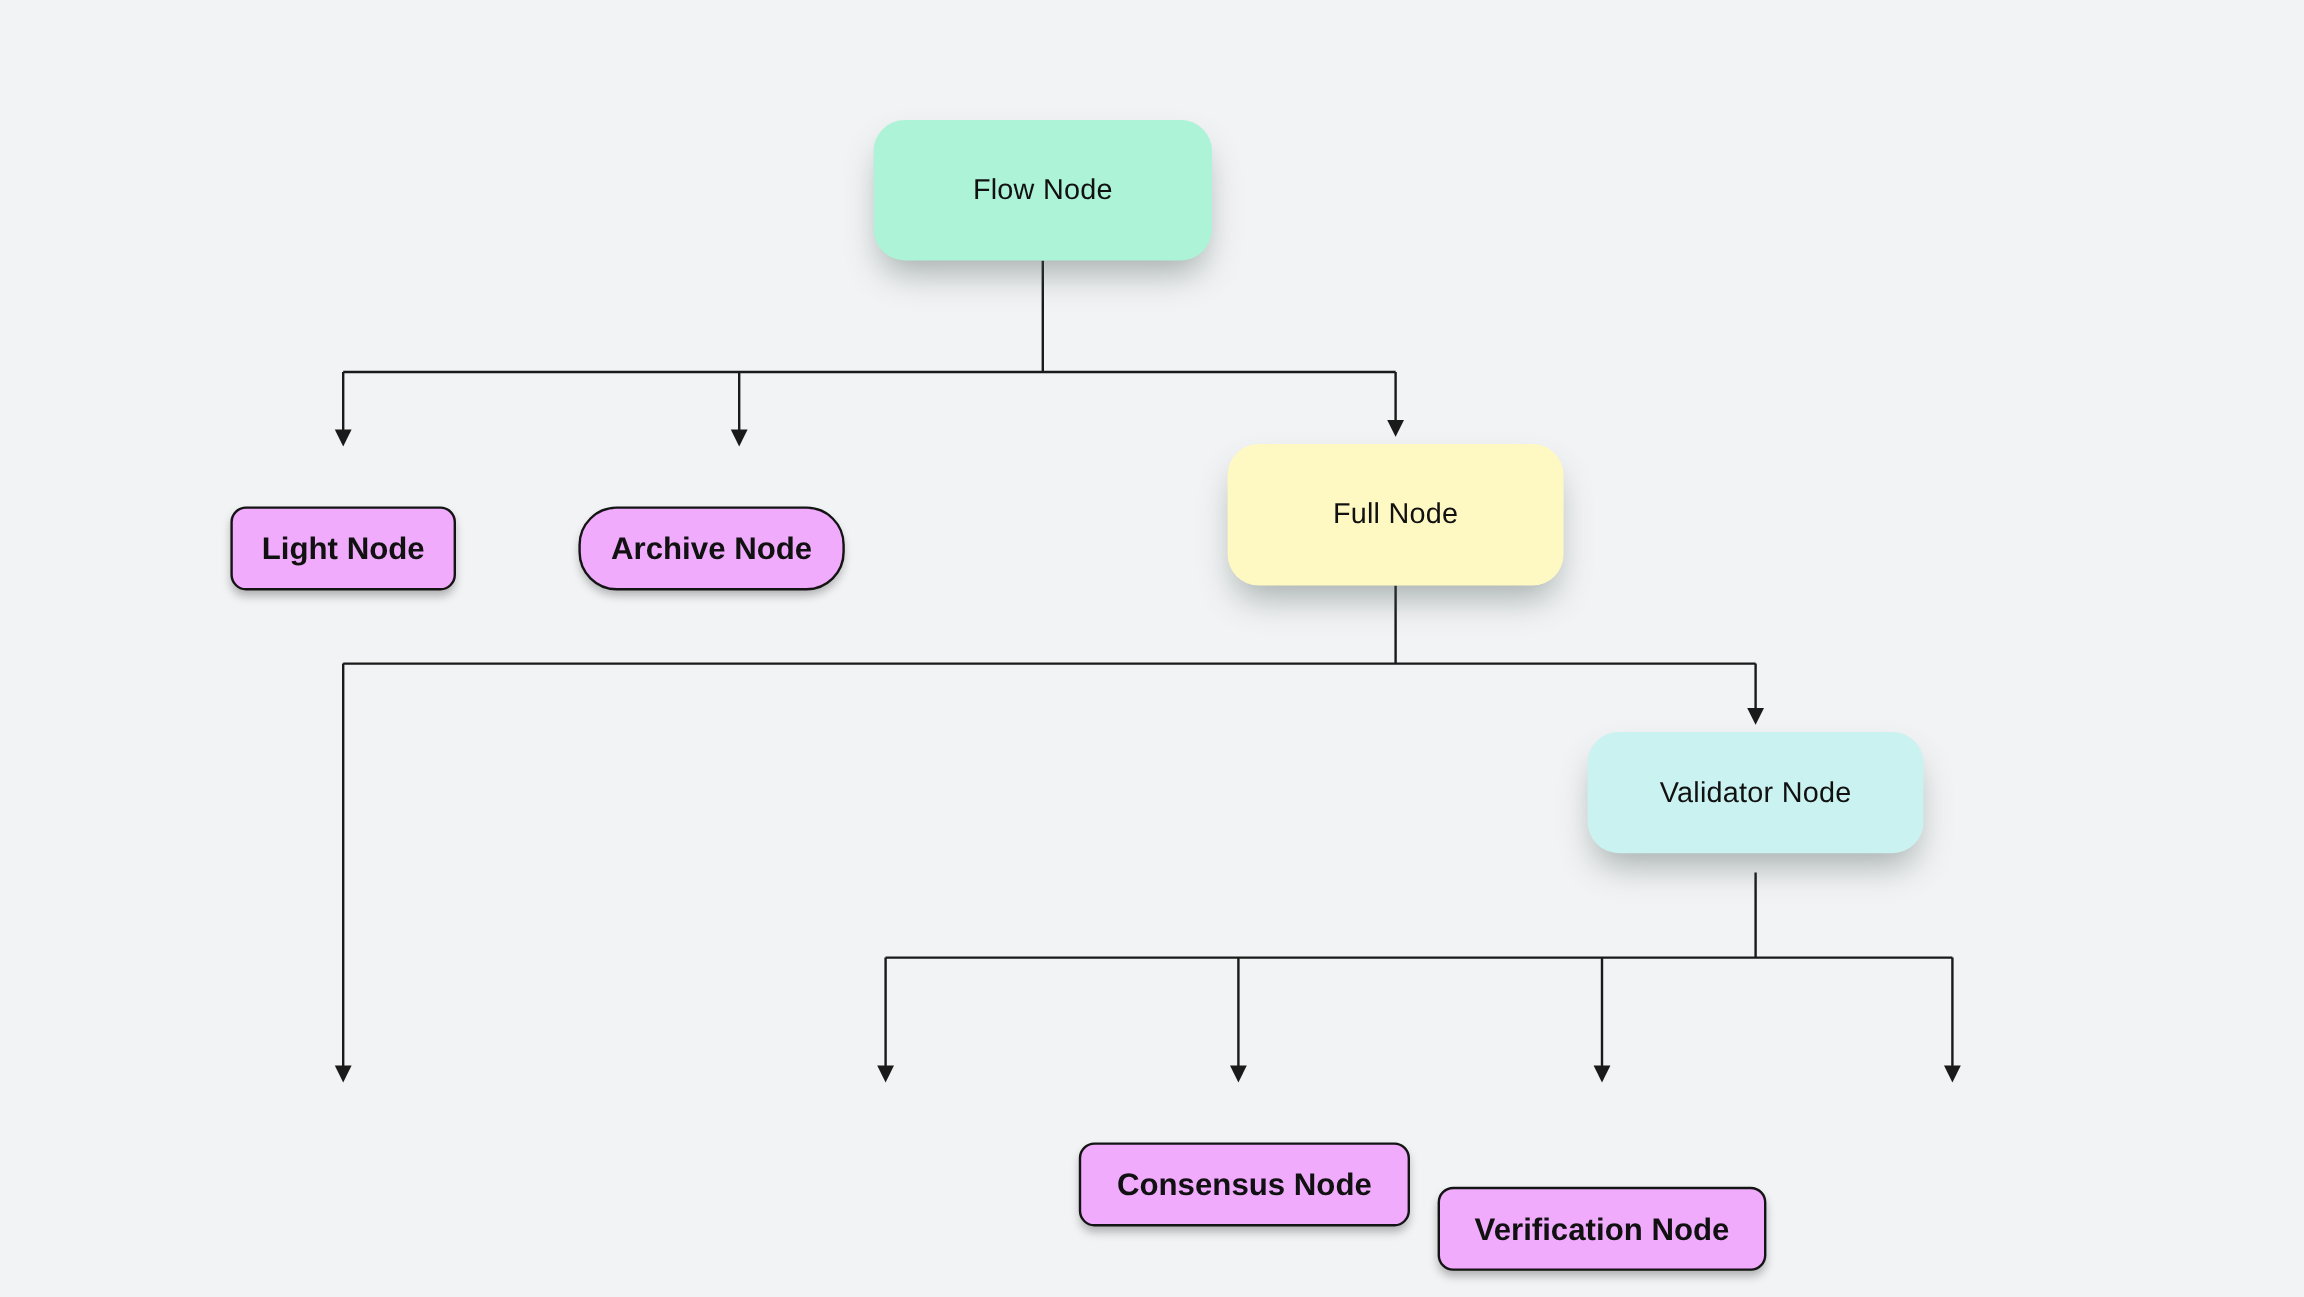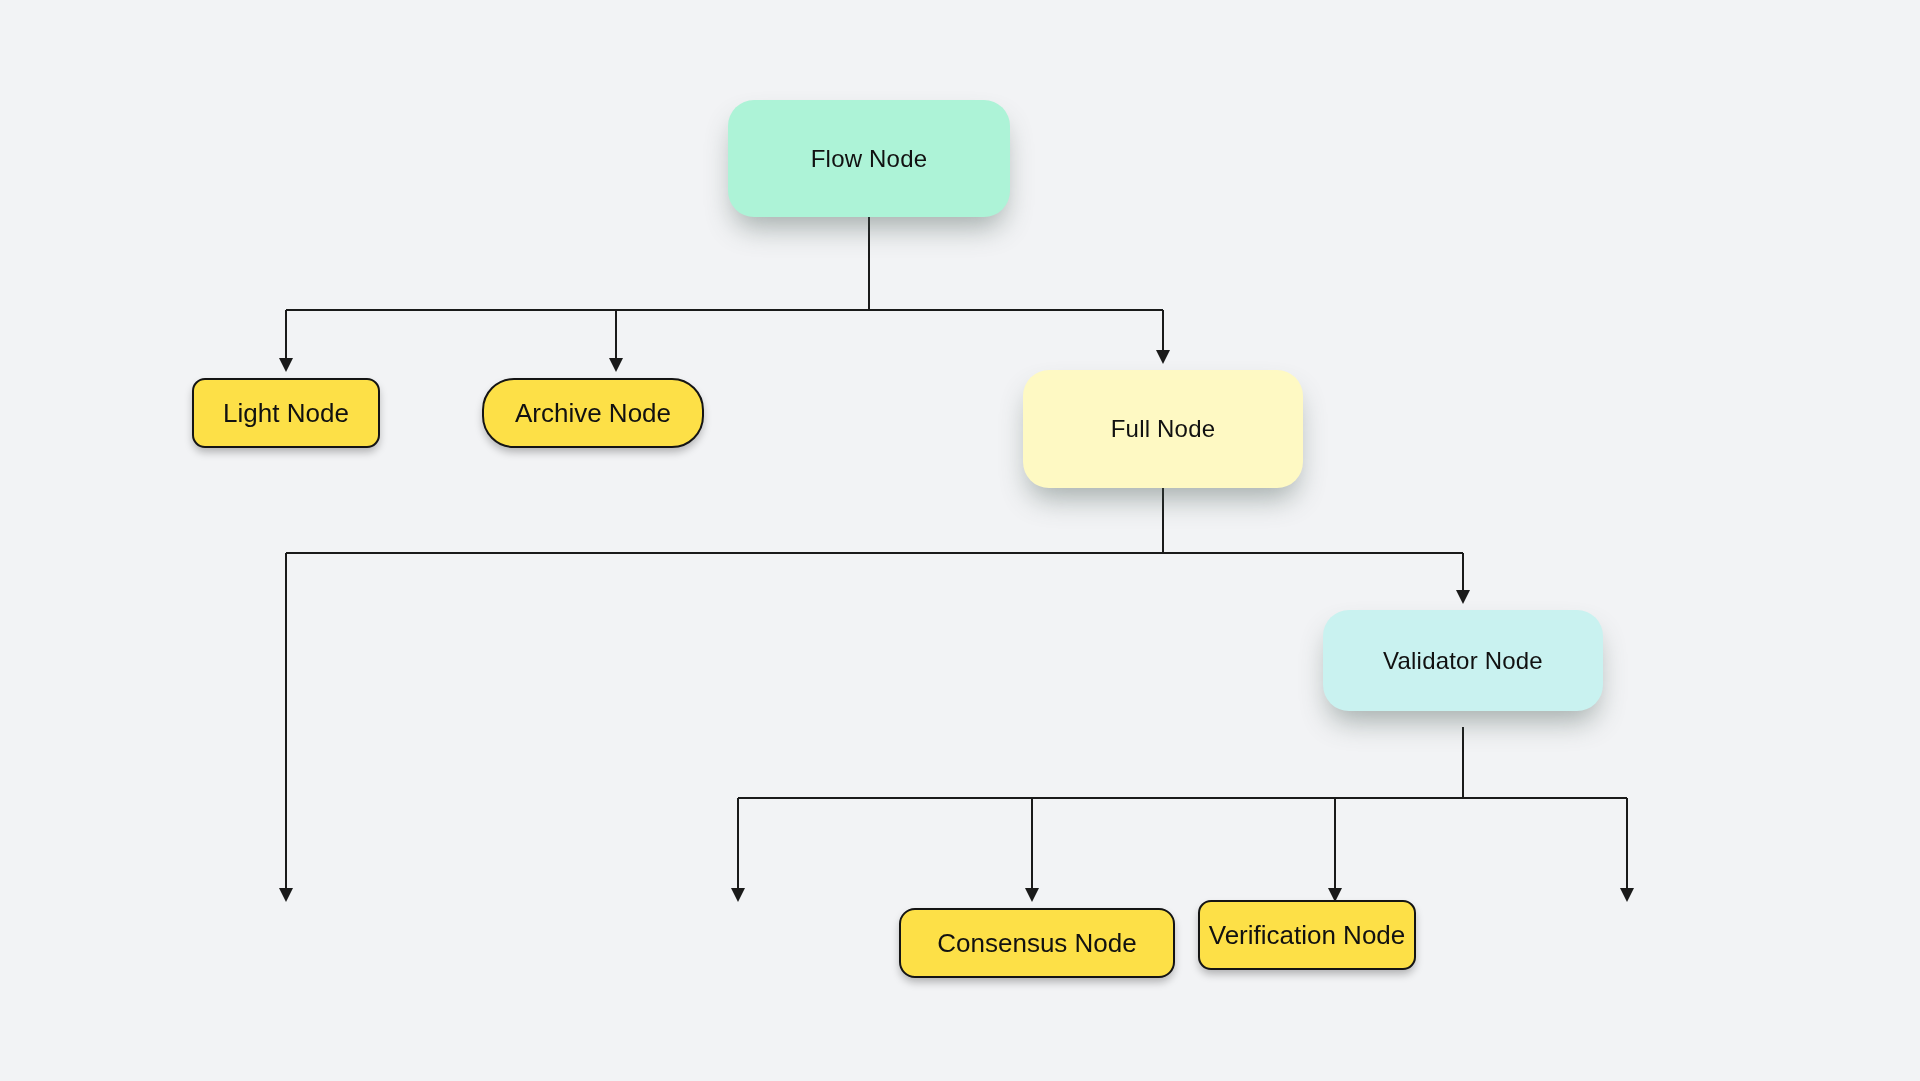--- a/index.html
+++ b/index.html
@@ -30,37 +30,38 @@
     white-space: nowrap;
   }
   .node.big {
     border-radius: 26px;
     font-size: 24px;
     font-weight: 500;
     letter-spacing: 0.2px;
     box-shadow: 0 16px 28px -6px rgba(70, 90, 85, 0.45);
   }
   .node.small {
-    background: #fde047;
+    background: #f0abfc;
     border: 2.5px solid #141414;
     border-radius: 13px;
     font-size: 26px;
-    font-weight: 400;
+    font-weight: 700;
     box-shadow: 0 5px 8px -1px rgba(0, 0, 0, 0.28);
+    margin-top: 44px;
   }
   
   #n-flow        { left: 728px;  top: 100px; width: 282px; height: 117px; }
   #n-light       { left: 192px;  top: 378px; width: 188px; height: 70px;  }
   #n-archive     { left: 482px;  top: 378px; width: 222px; height: 70px; border-radius: 32px;  }
   #n-full        { left: 1023px; top: 370px; width: 280px; height: 118px; }
   #n-validator   { left: 1323px; top: 610px; width: 280px; height: 101px; }
   #n-access      { left: 177px;  top: 908px; width: 220px; height: 70px;  }
   #n-collection  { left: 608px;  top: 908px; width: 260px; height: 70px;  }
-  #n-consensus   { left: 899px;  top: 908px; width: 276px; height: 70px; border-radius: 16px;  }
-  #n-verification{ left: 1198px; top: 900px; width: 218px; height: 70px; text-align: center;  }
+  #n-consensus   { left: 899px;  top: 908px; width: 276px; height: 70px;  }
+  #n-verification{ left: 1198px; top: 945px; width: 274px; height: 70px; text-align: center;  }
   #n-execution   { left: 1500px; top: 908px; width: 254px; height: 70px;  }
 </style>
 </head>
 <body>
 
 <div class="stage">
 
   <svg class="connectors" viewBox="0 0 1920 1081" xmlns="http://www.w3.org/2000/svg">
 
     <path d="M869 217 V310 M286 310 H1163 M286 310 V359 M616 310 V359 M1163 310 V351" fill="none" stroke="#1a1a1a" stroke-width="2"></path>

